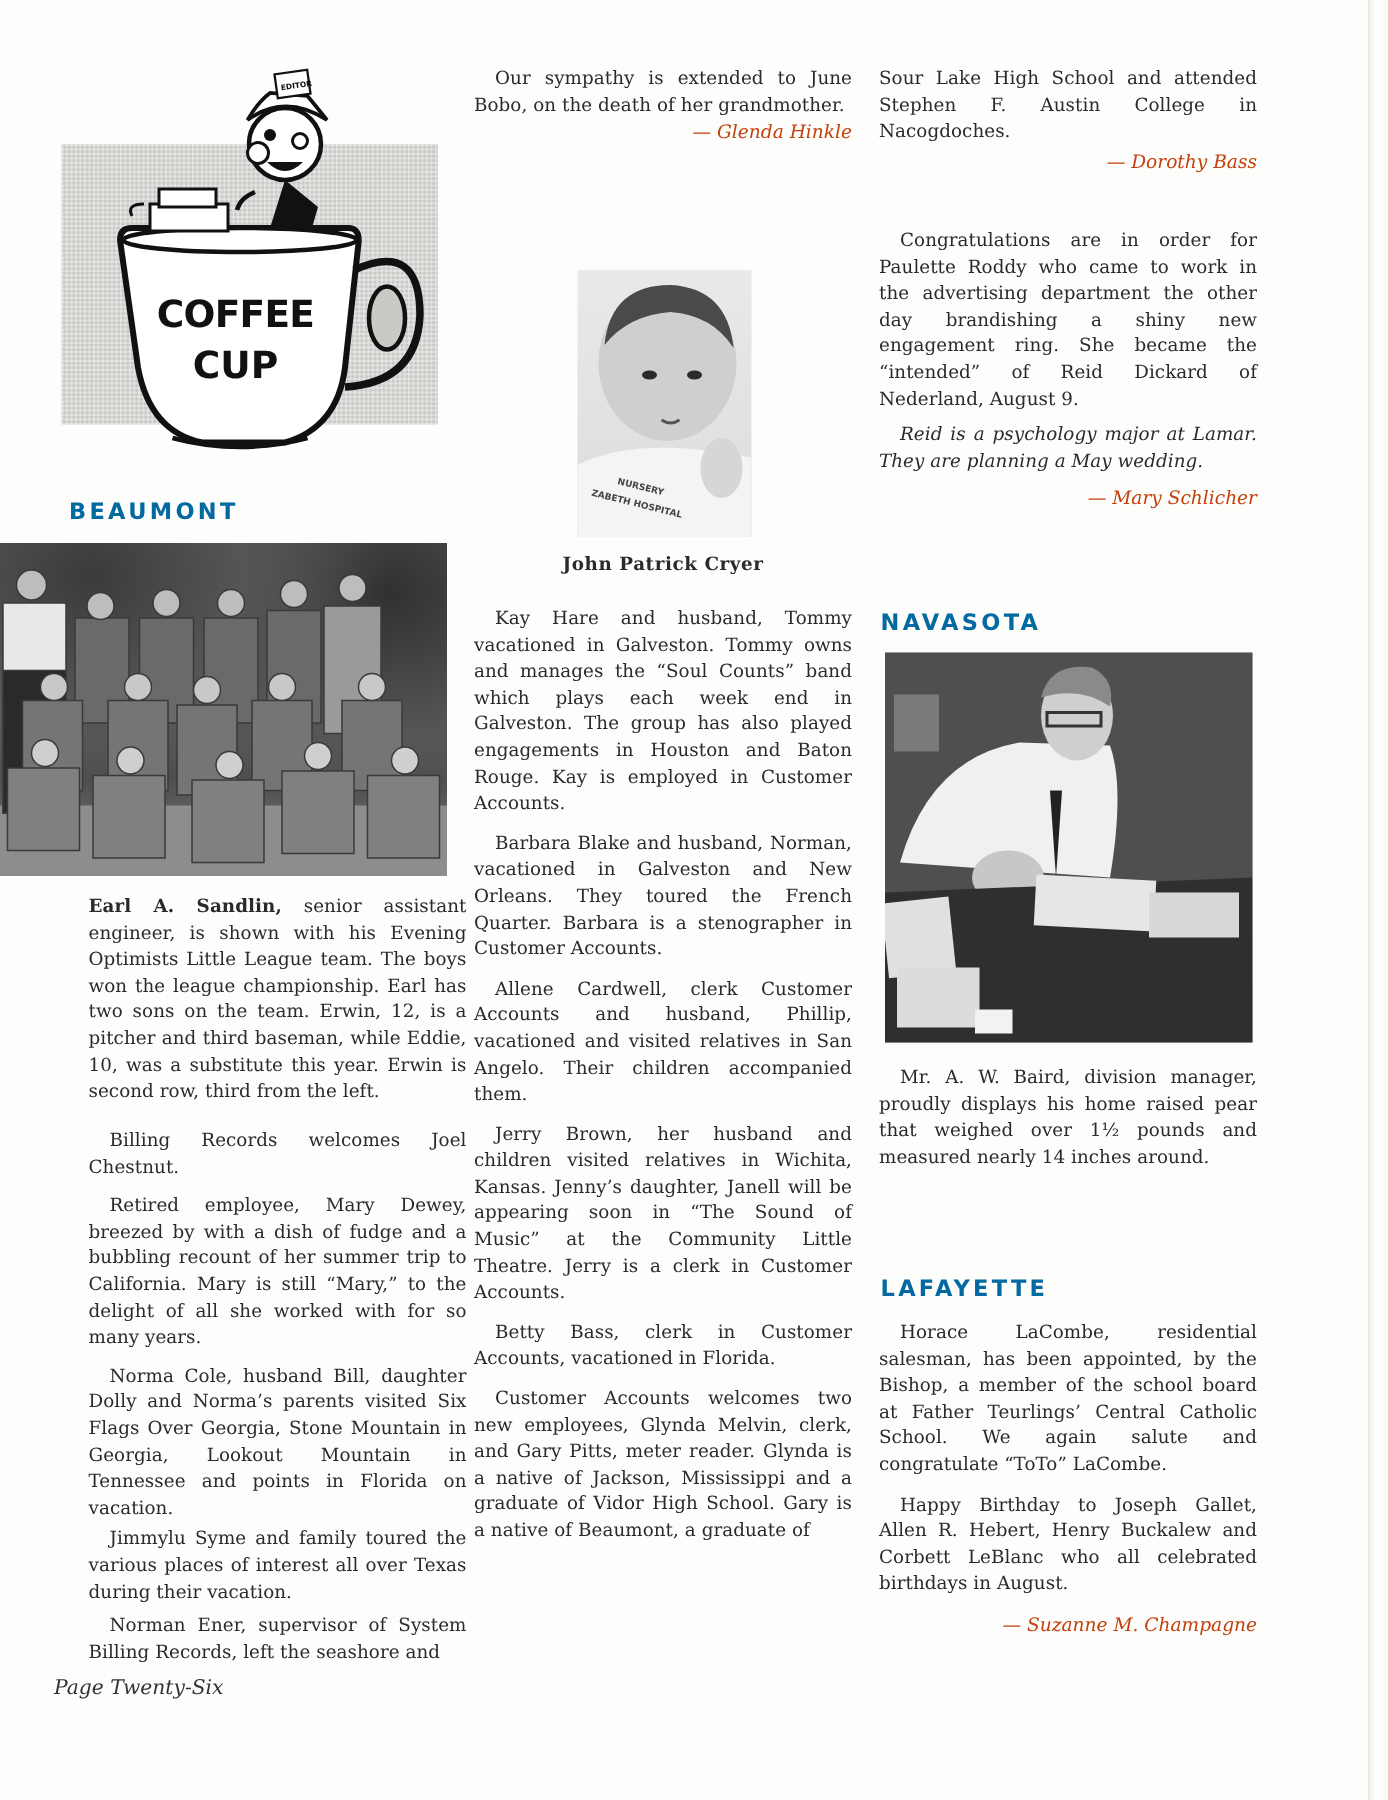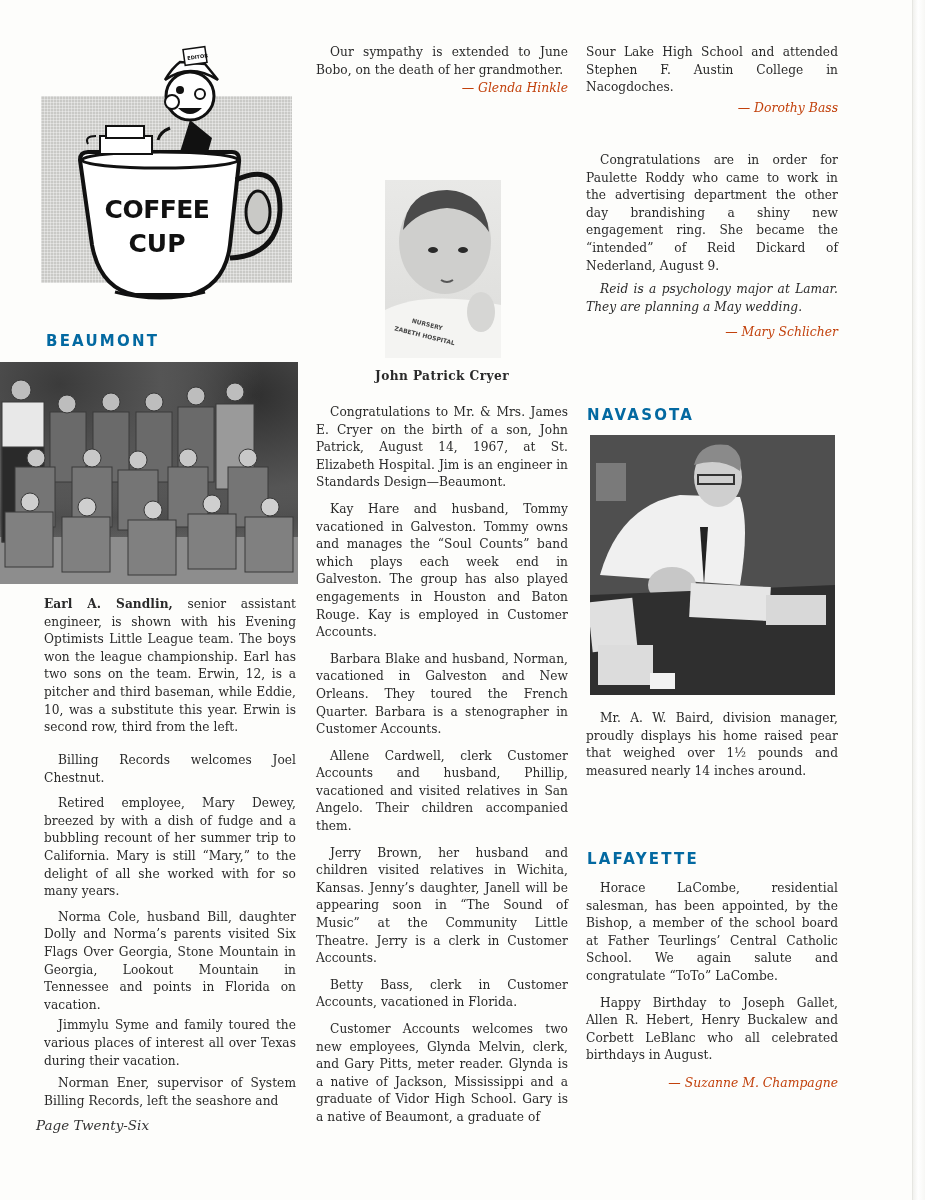--- a/index.html
+++ b/index.html
@@ -8,21 +8,21 @@
       background: #fdfdfb;
       font-family: "DejaVu Serif", "Liberation Serif", serif;
       color: #2a2a2a;
     }
     .page-edge {
       position: absolute; left: 912px; top: 0; width: 13px; height: 1200px;
       background: linear-gradient(to right, #f1f1ee 0%, #ffffff 40%, #f6f6f3 100%);
       border-left: 1px solid #e6e6e2;
     }
     .col { position: absolute; top: 0; }
-    .col1 { left: 44px; width: 252px; }
+    .col1 { left: 59px; width: 252px; }
     .col2 { left: 316px; width: 252px; }
     .col3 { left: 586px; width: 252px; }
 
     p.para {
       margin: 0; font-size: 12.2px; line-height: 17.6px;
       text-align: justify; text-indent: 14px; letter-spacing: 0.05px;
     }
     p.para.noindent { text-indent: 0; }
     p.sig {
       margin: 0; font-size: 12.4px; line-height: 17.6px; font-style: italic;
@@ -190,21 +190,20 @@
     <path d="M56 100 Q62 104 68 100" stroke="#555" stroke-width="2" fill="none"></path>
     <path d="M0 130 Q40 110 116 125 L116 178 L0 178 Z" fill="#f4f4f2"></path>
     <ellipse cx="96" cy="132" rx="14" ry="20" fill="#d6d6d4"></ellipse>
     <text x="26" y="146" font-size="6" font-weight="bold" fill="#444" font-family="DejaVu Sans, sans-serif" transform="rotate(14 40 146)">NURSERY</text>
     <text x="8" y="158" font-size="6" font-weight="bold" fill="#444" font-family="DejaVu Sans, sans-serif" transform="rotate(14 40 158)">ZABETH HOSPITAL</text>
   </svg>
 </div>
 <div class="abs caption-bold" style="left:316px; top:369px; width:252px;">John Patrick Cryer</div>
 
 <div class="col col2" style="top:404px;">
-  <p class="para" style="margin-bottom:9px;">Congratulations to Mr. &amp; Mrs. James E. Cryer on the birth of a son, John Patrick, August 14, 1967, at St. Elizabeth Hospital. Jim is an engineer in Standards Design—Beaumont.</p>
   <p class="para" style="margin-bottom:9px;">Kay Hare and husband, Tommy vacationed in Galveston. Tommy owns and manages the “Soul Counts” band which plays each week end in Galveston. The group has also played engagements in Houston and Baton Rouge. Kay is employed in Customer Accounts.</p>
   <p class="para" style="margin-bottom:9px;">Barbara Blake and husband, Norman, vacationed in Galveston and New Orleans. They toured the French Quarter. Barbara is a stenographer in Customer Accounts.</p>
   <p class="para" style="margin-bottom:9px;">Allene Cardwell, clerk Customer Accounts and husband, Phillip, vacationed and visited relatives in San Angelo. Their children accompanied them.</p>
   <p class="para" style="margin-bottom:9px;">Jerry Brown, her husband and children visited relatives in Wichita, Kansas. Jenny’s daughter, Janell will be appearing soon in “The Sound of Music” at the Community Little Theatre. Jerry is a clerk in Customer Accounts.</p>
   <p class="para" style="margin-bottom:9px;">Betty Bass, clerk in Customer Accounts, vacationed in Florida.</p>
   <p class="para">Customer Accounts welcomes two new employees, Glynda Melvin, clerk, and Gary Pitts, meter reader. Glynda is a native of Jackson, Mississippi and a graduate of Vidor High School. Gary is a native of Beaumont, a graduate of</p>
 </div>
 
 <div class="col col3" style="top:44px;">
   <p class="para noindent" style="margin-bottom:2px;">Sour Lake High School and attended Stephen F. Austin College in Nacogdoches.</p>

